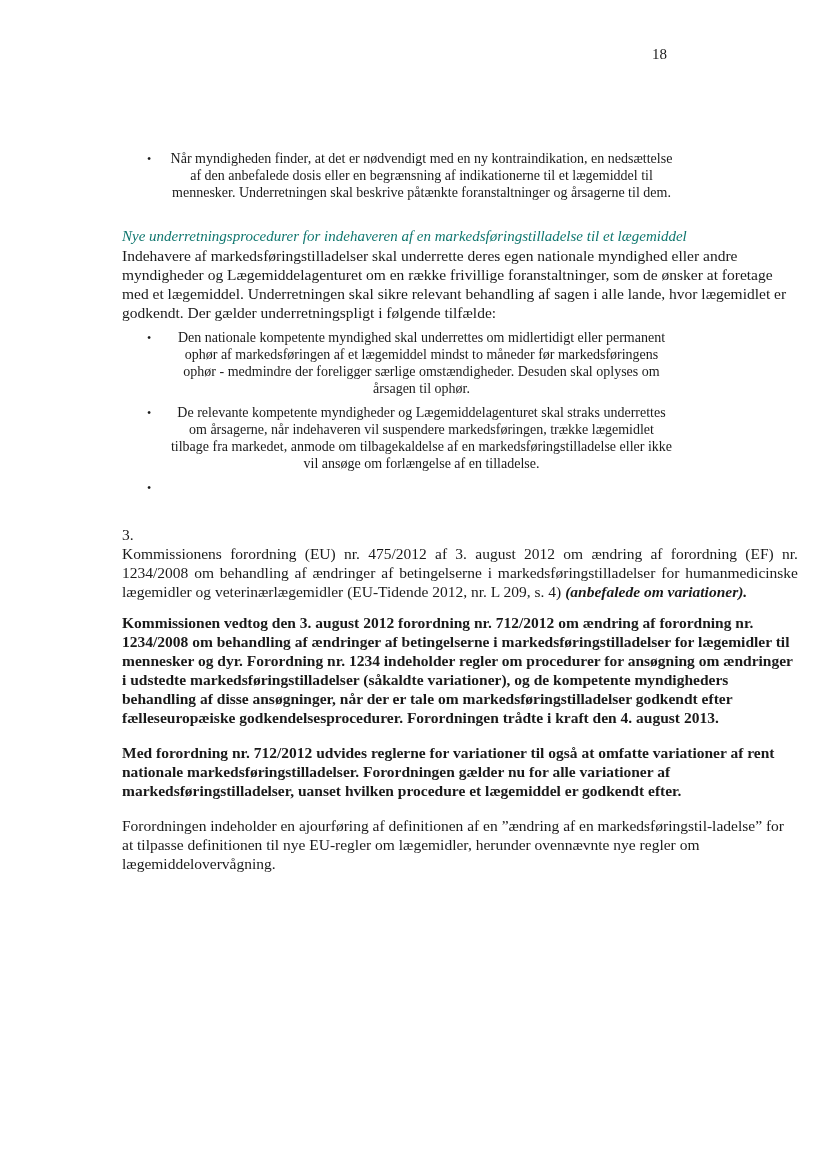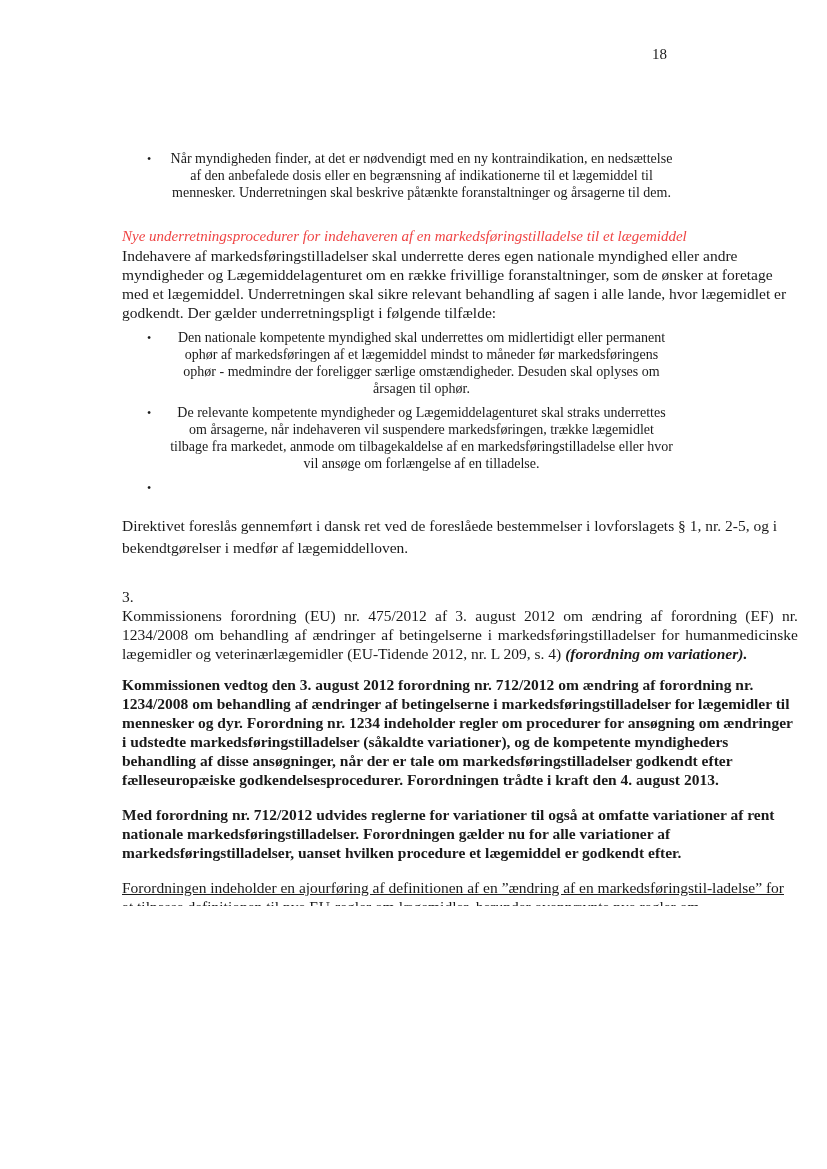--- a/index.html
+++ b/index.html
@@ -54,21 +54,21 @@
     line-height: 17px;
     text-align: center;
   }
   .intro-bullet {
     margin-bottom: 26px;
   }
   .heading-italic {
     font-style: italic;
     font-size: 15px;
     line-height: 19px;
-    color: #ef4444;
+    color: #0f766e;
     margin-bottom: 0;
   }
   .bullet-list {
     margin-top: 7px;
   }
   .bullet-list .bullet-row {
     margin-bottom: 7px;
   }
   .para-direktivet {
     margin-top: 18px;
@@ -79,21 +79,21 @@
   }
   .regulation-ref {
     text-align: justify;
   }
   .regulation-ref .short-title {
     font-style: italic;
     font-weight: bold;
   }
   .para-body-1 { margin-top: 12px; font-weight: bold; }
   .para-body-2 { margin-top: 16px; font-weight: bold; }
-  .para-body-3 { margin-top: 16px; text-decoration: underline; }
+  .para-body-3 { margin-top: 16px; }
   .para-body-4 { margin-top: 16px; }
 </style>
 </head>
 <body>
 
 <div class="page">
 
   <div class="page-number">18</div>
 
   <div class="content">
@@ -109,35 +109,34 @@
 
     <div class="bullet-list">
 
       <div class="bullet-row">
         <span class="bullet-marker">•</span>
         <span class="bullet-text">Den nationale kompetente myndighed skal underrettes om midlertidigt eller permanent ophør af markedsføringen af et lægemiddel mindst to måneder før markedsføringens ophør - medmindre der foreligger særlige omstændigheder. Desuden skal oplyses om årsagen til ophør.</span>
       </div>
 
       <div class="bullet-row">
         <span class="bullet-marker">•</span>
-        <span class="bullet-text">De relevante kompetente myndigheder og Lægemiddelagenturet skal straks underrettes om årsagerne, når indehaveren vil suspendere markedsføringen, trække lægemidlet tilbage fra markedet, anmode om tilbagekaldelse af en markedsføringstilladelse eller hvor vil ansøge om forlængelse af en tilladelse.</span>
+        <span class="bullet-text">De relevante kompetente myndigheder og Lægemiddelagenturet skal straks underrettes om årsagerne, når indehaveren vil suspendere markedsføringen, trække lægemidlet tilbage fra markedet, anmode om tilbagekaldelse af en markedsføringstilladelse eller ikke vil ansøge om forlængelse af en tilladelse.</span>
       </div>
 
       <div class="bullet-row">
         <span class="bullet-marker">•</span>
       </div>
 
     </div>
 
-    <p class="para para-direktivet">Direktivet foreslås gennemført i dansk ret ved de foreslåede bestemmelser i lovforslagets § 1, nr. 2-5, og i bekendtgørelser i medfør af lægemiddelloven.</p>
 
     <div class="section-number">3.</div>
 
     <p class="para regulation-ref">
-      <span>Kommissionens forordning (EU) nr. 475/2012 af 3. august 2012 om ændring af forordning (EF) nr. 1234/2008 om behandling af ændringer af betingelserne i markedsføringstilladelser for humanmedicinske lægemidler og veterinærlægemidler (EU-Tidende 2012, nr. L 209, s. 4) </span><span class="short-title">(forordning om variationer).</span>
+      <span>Kommissionens forordning (EU) nr. 475/2012 af 3. august 2012 om ændring af forordning (EF) nr. 1234/2008 om behandling af ændringer af betingelserne i markedsføringstilladelser for humanmedicinske lægemidler og veterinærlægemidler (EU-Tidende 2012, nr. L 209, s. 4) </span><span class="short-title">(anbefalede om variationer).</span>
     </p>
 
     <p class="para para-body-1">Kommissionen vedtog den 3. august 2012 forordning nr. 712/2012 om ændring af forordning nr. 1234/2008 om behandling af ændringer af betingelserne i markedsføringstilladelser for lægemidler til mennesker og dyr. Forordning nr. 1234 indeholder regler om procedurer for ansøgning om ændringer i udstedte markedsføringstilladelser (såkaldte variationer), og de kompetente myndigheders behandling af disse ansøgninger, når der er tale om markedsføringstilladelser godkendt efter fælleseuropæiske godkendelsesprocedurer. Forordningen trådte i kraft den 4. august 2013.</p>
 
     <p class="para para-body-2">Med forordning nr. 712/2012 udvides reglerne for variationer til også at omfatte variationer af rent nationale markedsføringstilladelser. Forordningen gælder nu for alle variationer af markedsføringstilladelser, uanset hvilken procedure et lægemiddel er godkendt efter.</p>
 
     <p class="para para-body-3">Forordningen indeholder en ajourføring af definitionen af en ”ændring af en markedsføringstil-ladelse” for at tilpasse definitionen til nye EU-regler om lægemidler, herunder ovennævnte nye regler om lægemiddelovervågning.</p>
 
 
   </div>

